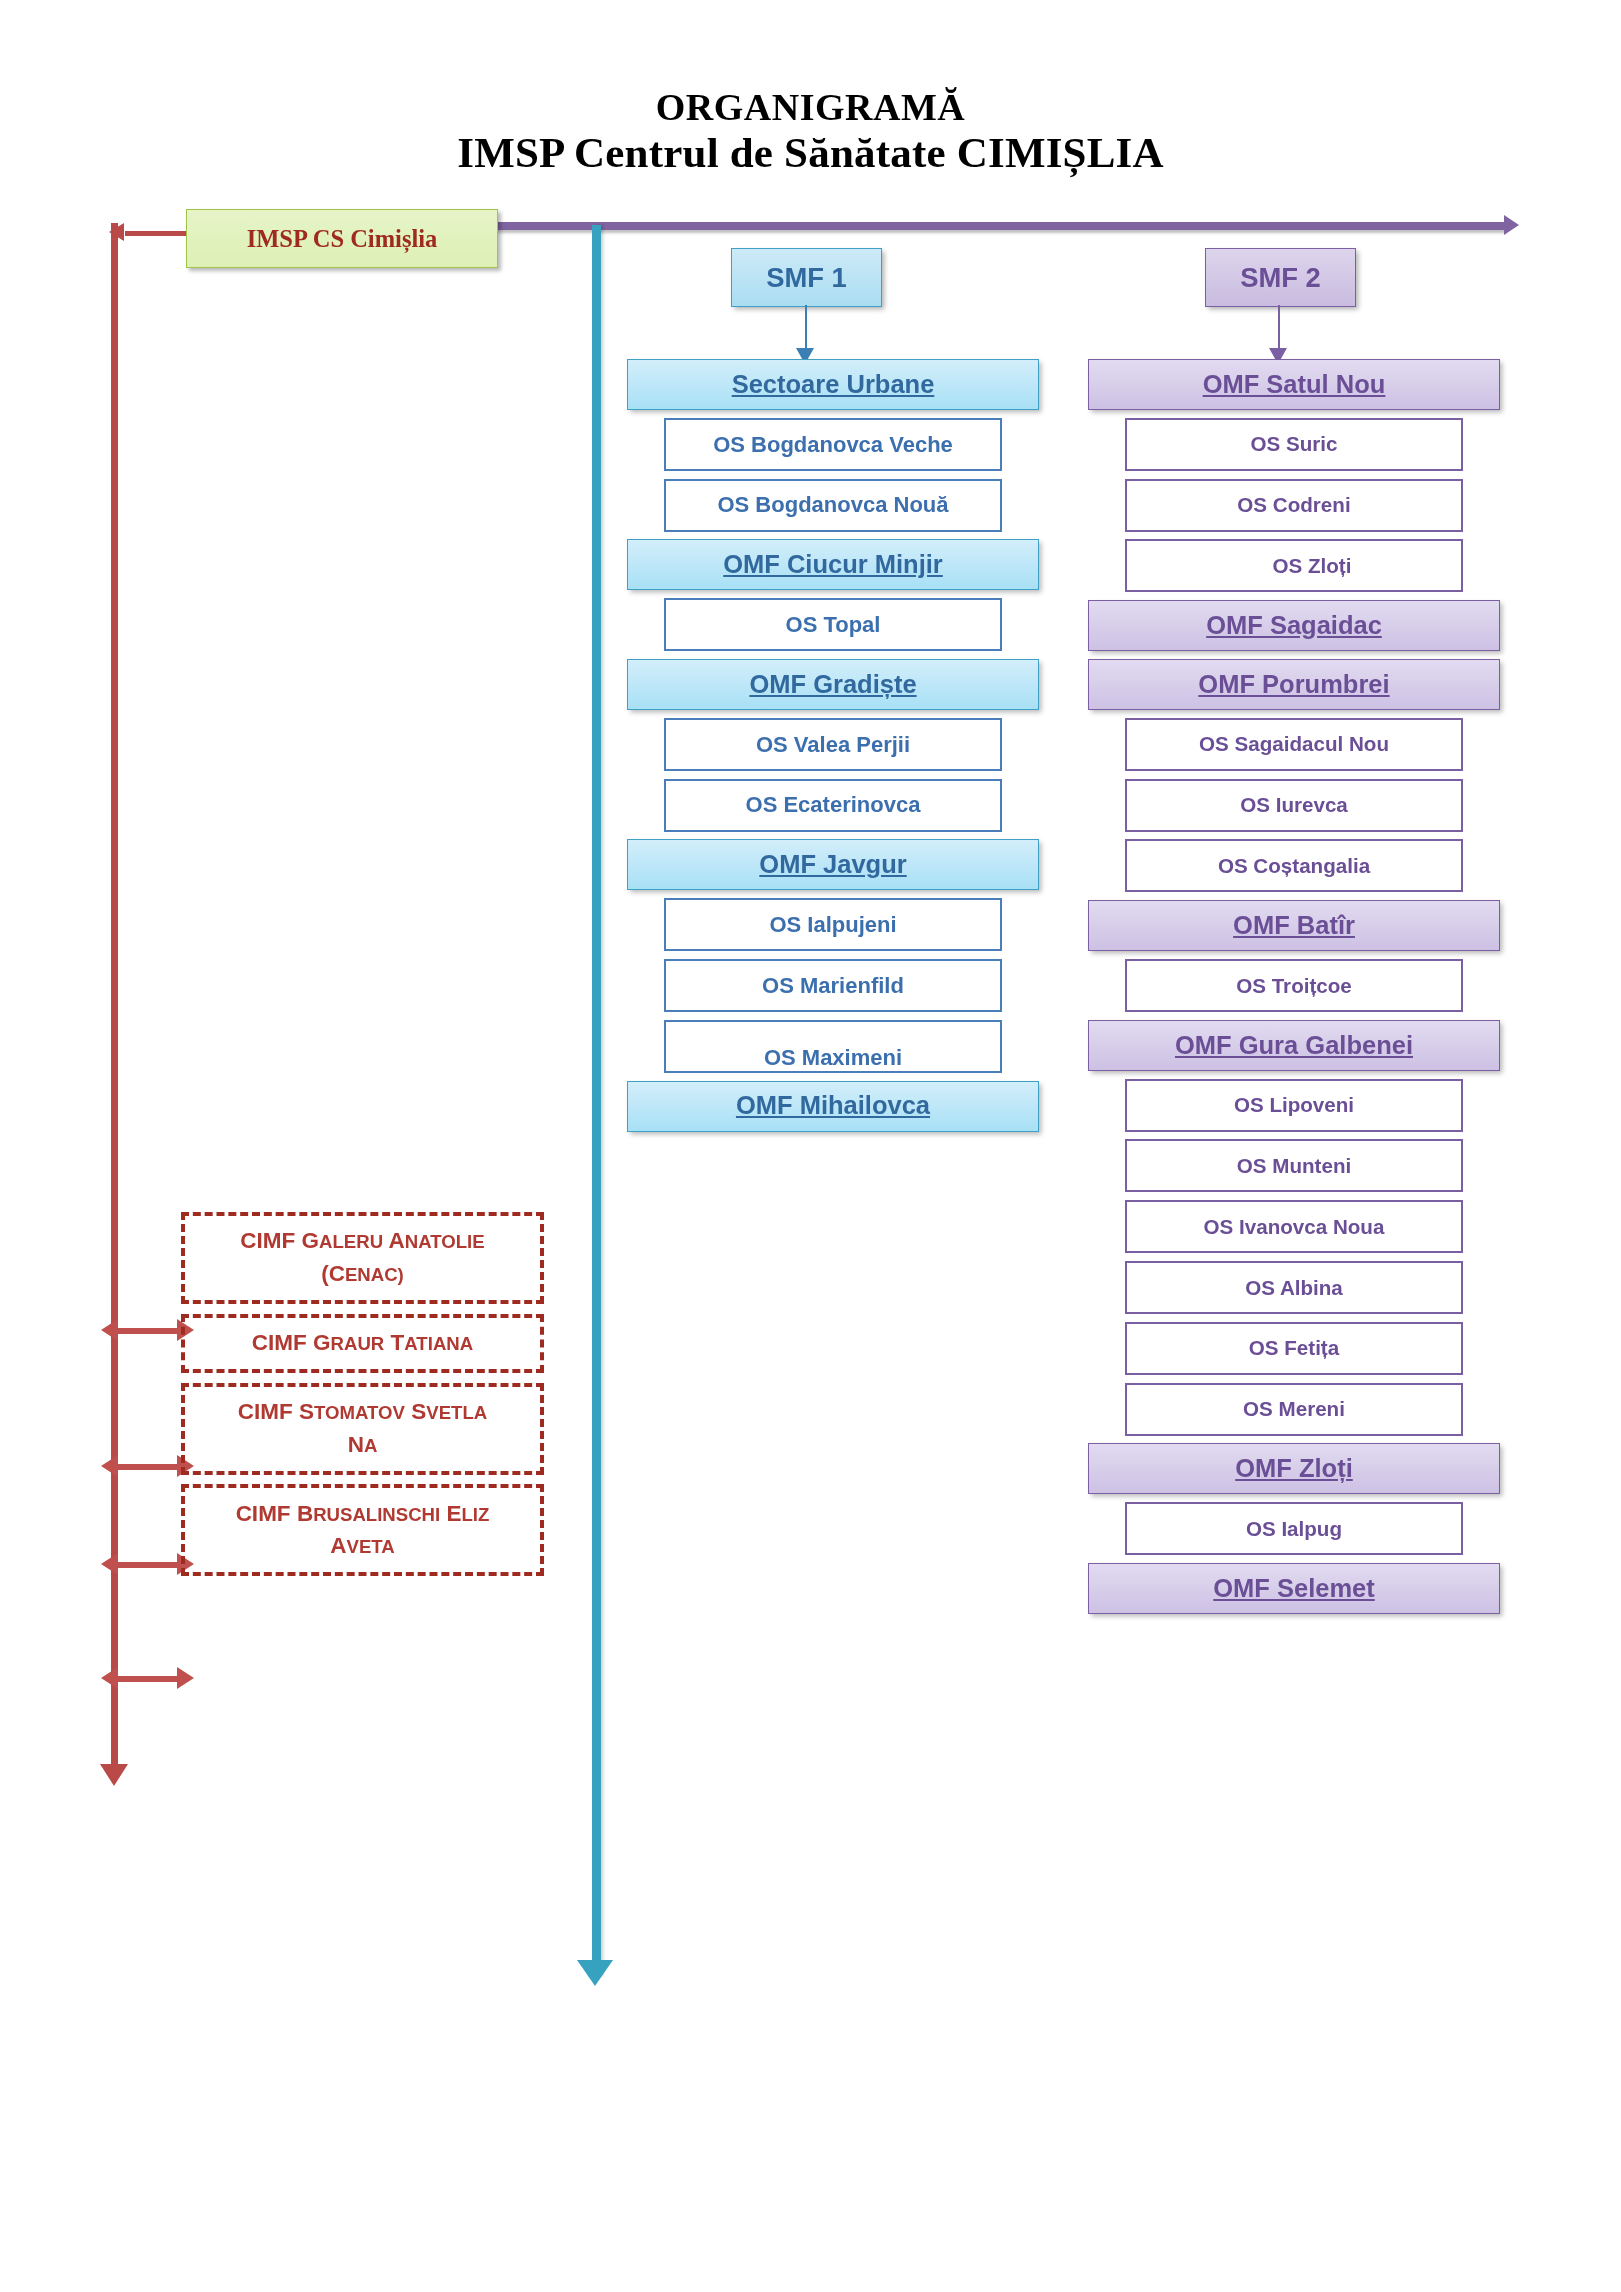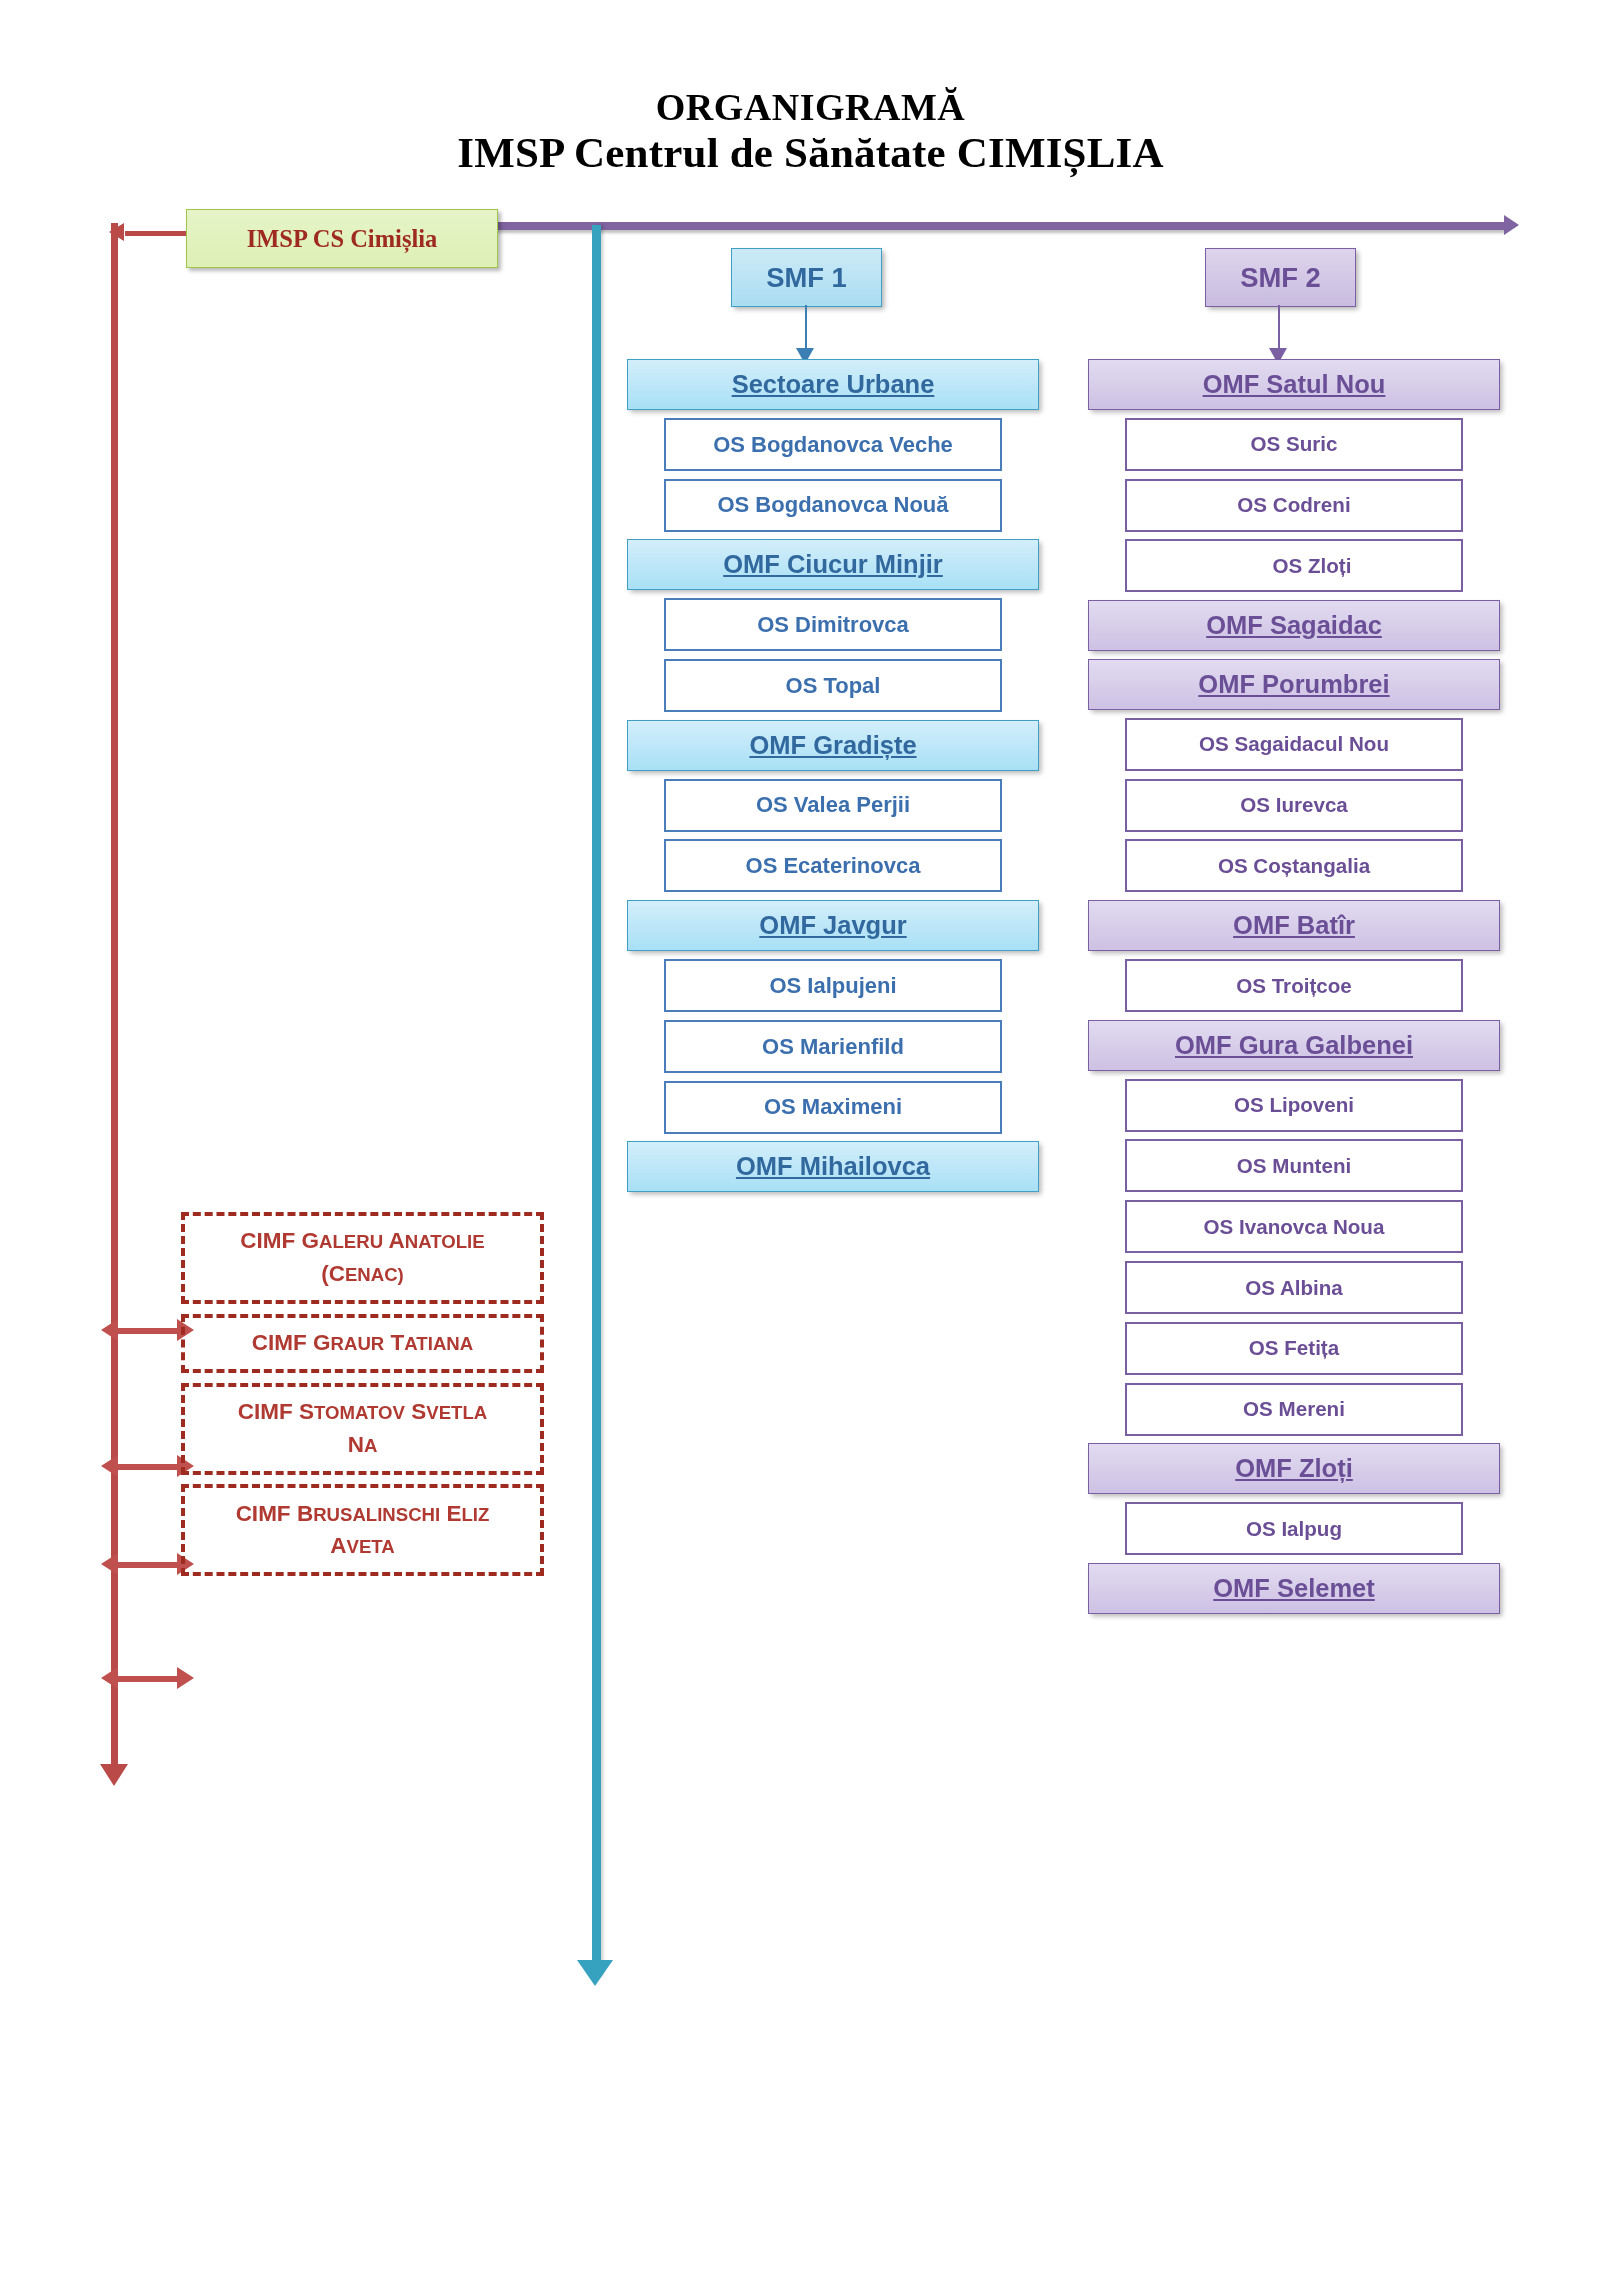--- a/index.html
+++ b/index.html
@@ -267,44 +267,41 @@
     <div class="node n-leaf-blue" style="width: 82%; margin-left: 9%;">
       <span>OS Bogdanovca Veche</span>
     </div>
     <div class="node n-leaf-blue" style="width: 82%; margin-left: 9%;">
       <span>OS Bogdanovca Nouă</span>
     </div>
     <div class="node n-head-blue" style="width: 100%; margin-left: 0px;">
       <span>OMF Ciucur Minjir</span>
     </div>
     <div class="node n-leaf-blue" style="width: 82%; margin-left: 9%;">
-      <span>OS Dimitrovca</span>
-    </div>
-    <div class="node n-leaf-blue" style="width: 82%; margin-left: 9%;">
       <span>OS Topal</span>
     </div>
     <div class="node n-head-blue" style="width: 100%; margin-left: 0px;">
       <span>OMF Gradiște</span>
     </div>
     <div class="node n-leaf-blue" style="width: 82%; margin-left: 9%;">
       <span>OS Valea Perjii</span>
     </div>
     <div class="node n-leaf-blue" style="width: 82%; margin-left: 9%;">
       <span>OS Ecaterinovca</span>
     </div>
     <div class="node n-head-blue" style="width: 100%; margin-left: 0px;">
       <span>OMF Javgur</span>
     </div>
     <div class="node n-leaf-blue" style="width: 82%; margin-left: 9%;">
       <span>OS Ialpujeni</span>
     </div>
     <div class="node n-leaf-blue" style="width: 82%; margin-left: 9%;">
       <span>OS Marienfild</span>
     </div>
-    <div class="node n-leaf-blue" style="width: 82%; margin-left: 9%;">
+    <div class="node n-leaf-blue" style="width: 82%; margin-left: 9%; align-items: flex-end;">
       <span>OS Maximeni</span>
     </div>
     <div class="node n-head-blue" style="width: 100%; margin-left: 0px;">
       <span>OMF Mihailovca</span>
     </div>
   </div>
 <div class="col col-right" id="col-smf2">
     <div class="node n-head-purple" style="width: 100%; margin-left: 0px;">
       <span>OMF Satul Nou</span>
     </div>

